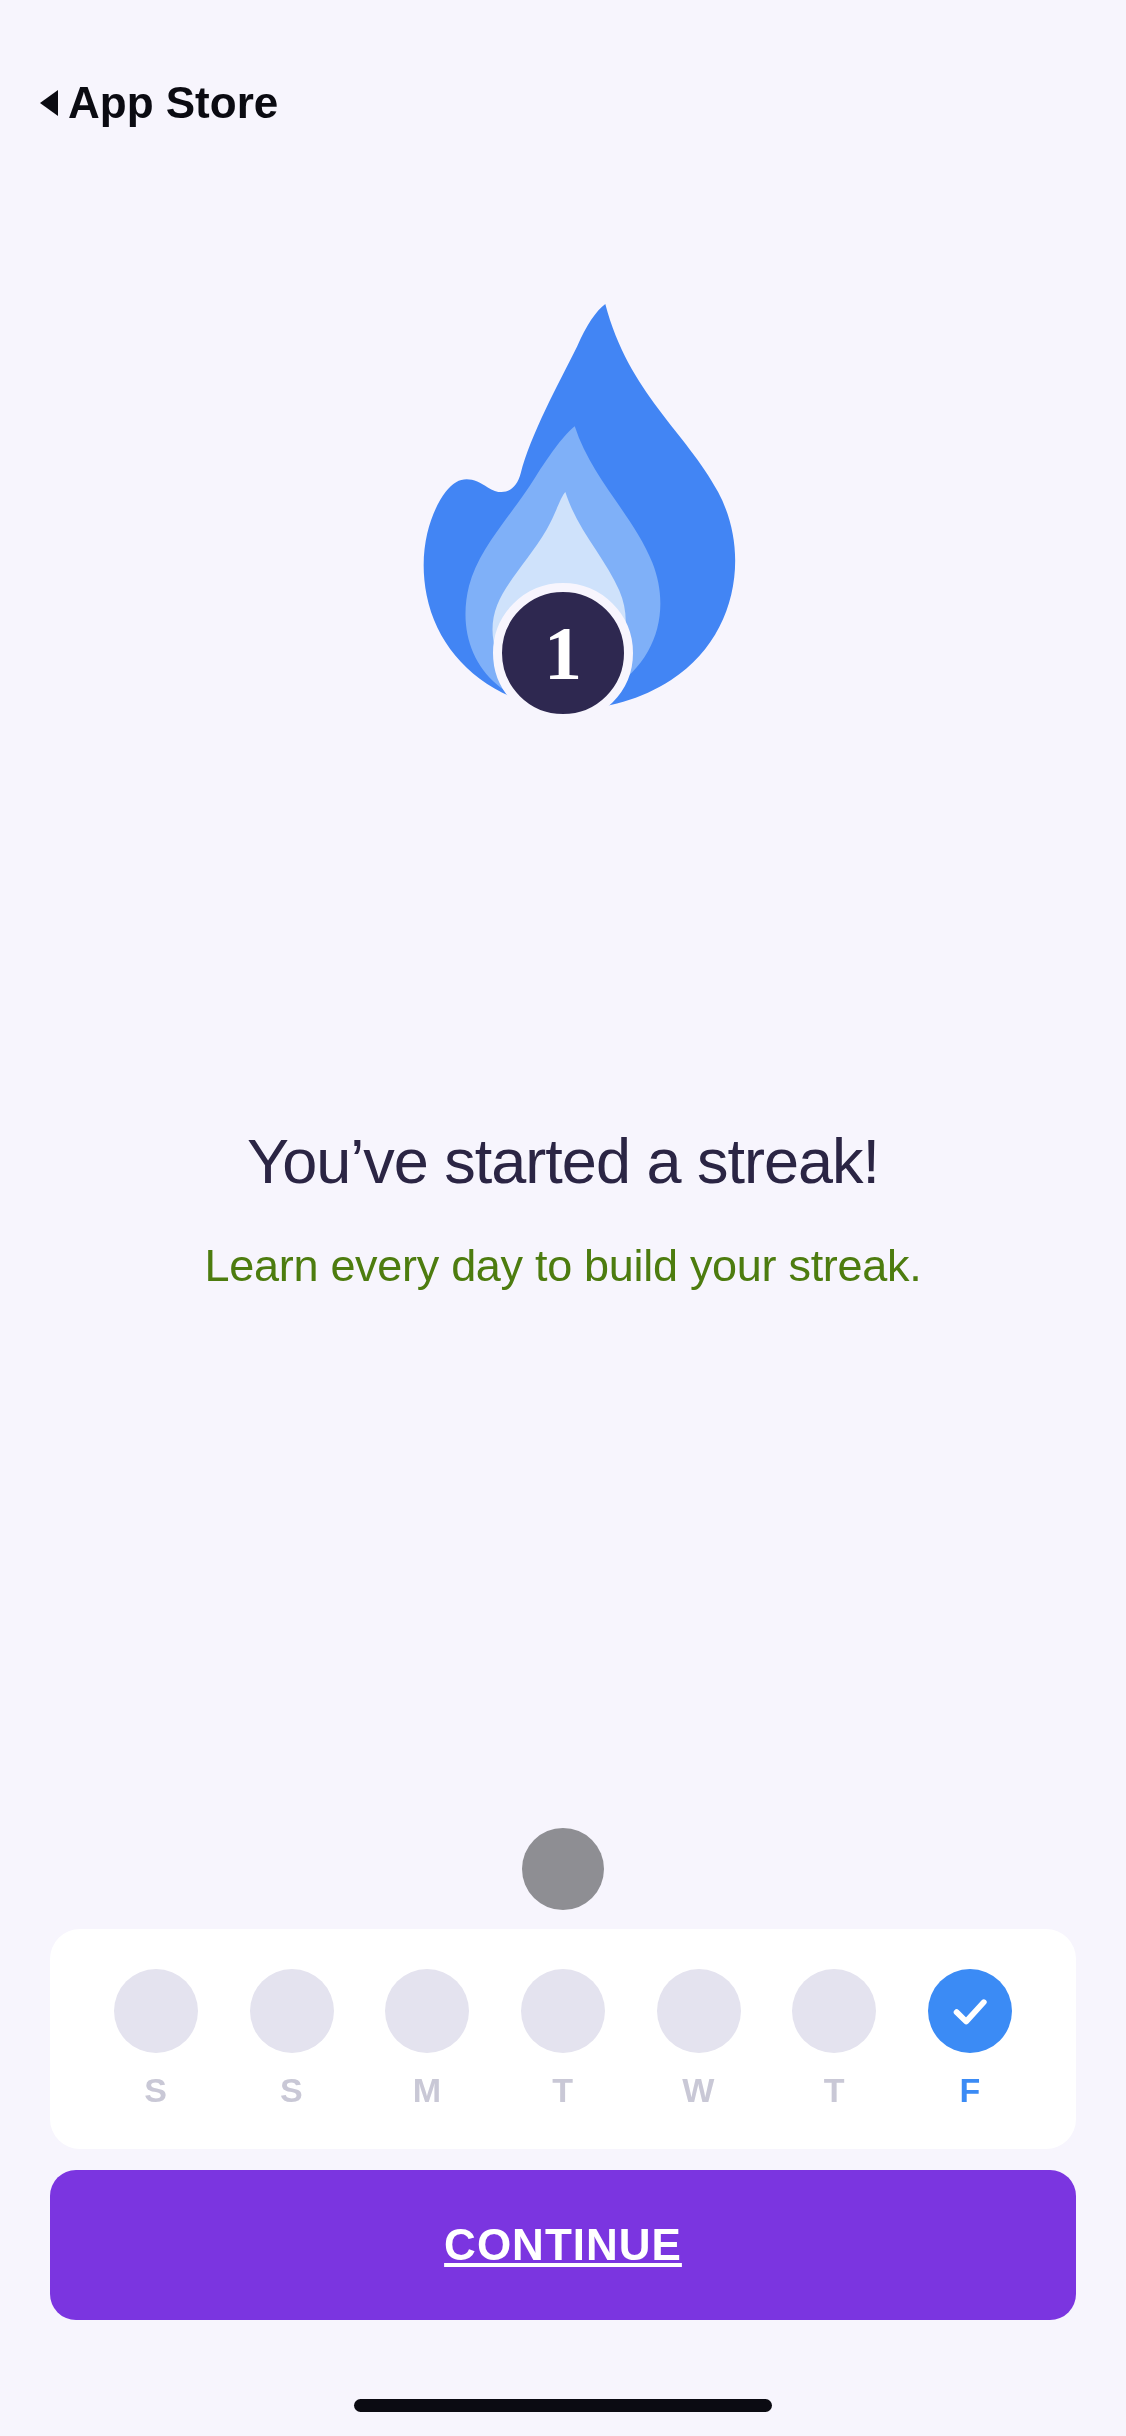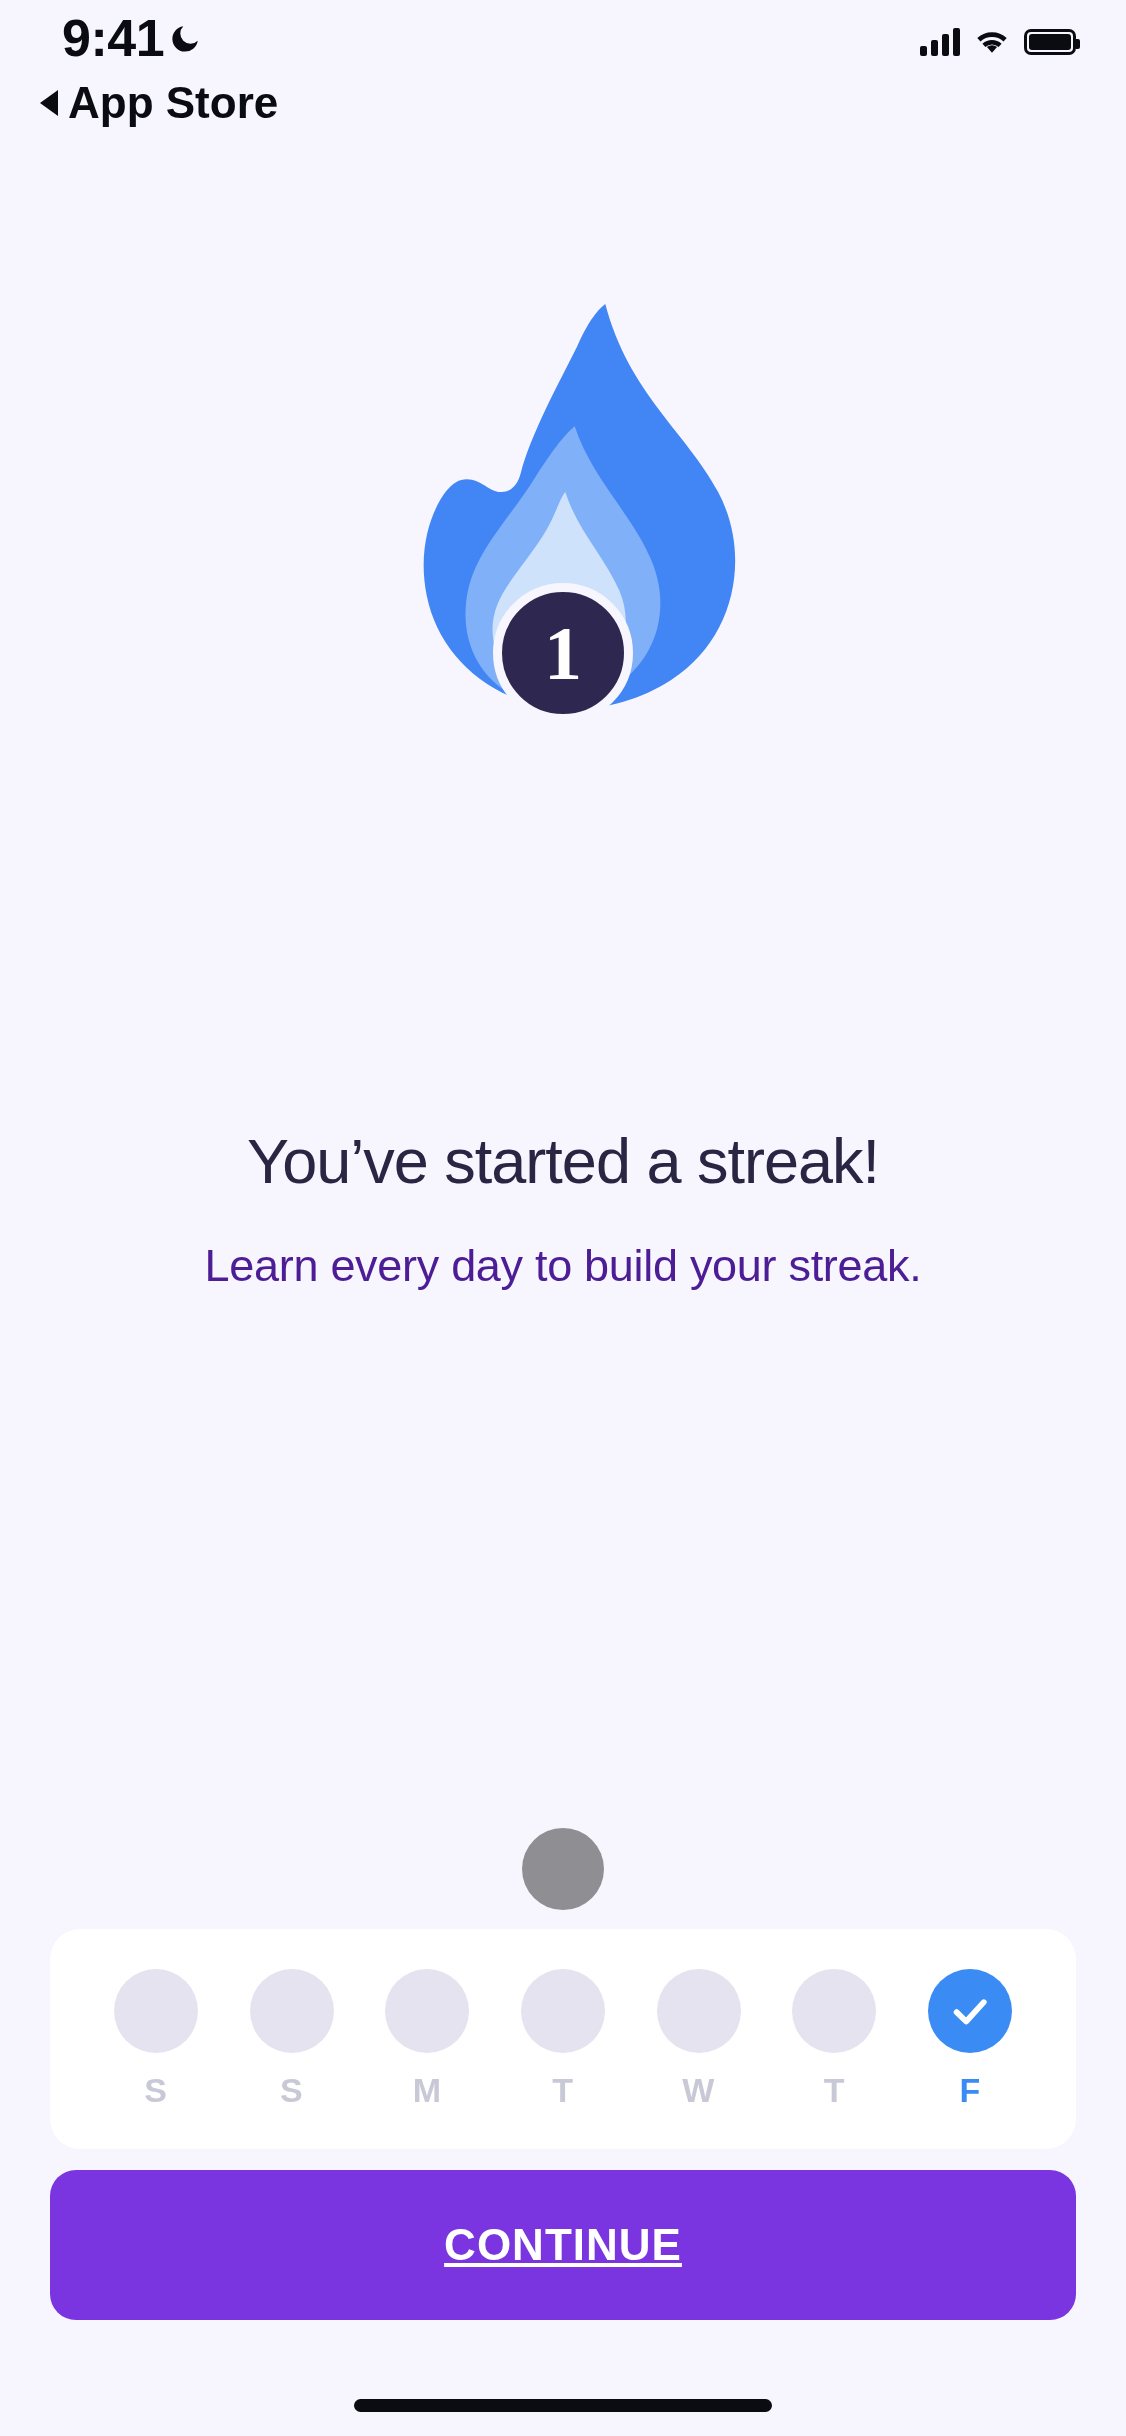--- a/index.html
+++ b/index.html
@@ -87,21 +87,21 @@
   
   #headline {
     position:absolute; left:0; top:1125px; width:1126px;
     text-align:center;
     font-size:63px; font-weight:400; color:#2b2544;
     letter-spacing:-1px;
   }
   #subtitle {
     position:absolute; left:0; top:1240px; width:1126px;
     text-align:center;
-    font-size:45px; font-weight:400; color:#4c1d95;
+    font-size:45px; font-weight:400; color:#4d7c0f;
     letter-spacing:-0.3px;
   }
 
   
   #share-button {
     position:absolute; left:50%; top:1393px;
     transform:translateX(-50%);
     width:653px; height:118px;
     border:4px solid #7c3aed;
     border-radius:22px;
@@ -164,42 +164,20 @@
     position:absolute; left:50%; bottom:24px;
     transform:translateX(-50%);
     width:418px; height:13px; border-radius:7px; background:#0b0b12;
   }
 </style>
 </head>
 <body>
 
 <div id="screen">
 
-  <div id="statusbar">
-    <div id="status-time">9:41</div>
-    <svg id="moon-icon" viewBox="0 0 24 24">
-      <path d="M21 13.2A9 9 0 1 1 10.8 3a7.2 7.2 0 0 0 10.2 10.2z" fill="#0b0b12"></path>
-    </svg>
-    <div id="status-right">
-      <div class="bar-set">
-        <i></i>
-          <i></i>
-          <i></i>
-          <i></i>
-      </div>
-      <svg id="wifi-icon" viewBox="0 0 24 18">
-        <path d="M12 16.2 8.6 12.4a5.1 5.1 0 0 1 6.8 0z" fill="#0b0b12"></path>
-        <path d="M2.2 6.3a14.6 14.6 0 0 1 19.6 0l-2.1 2.4a11.4 11.4 0 0 0-15.4 0z" fill="#0b0b12"></path>
-        <path d="M5.6 10.1a9.6 9.6 0 0 1 12.8 0l-2 2.3a6.6 6.6 0 0 0-8.8 0z" fill="#0b0b12"></path>
-      </svg>
-      <div id="battery-icon">
-        <div id="battery-fill"></div>
-      </div>
-    </div>
-  </div>
 
   <div id="back-nav">
     <div id="back-arrow-icon"></div>
     <div id="back-label">App Store</div>
   </div>
 
   <div id="flame-wrap">
     <svg id="flame-svg" viewBox="0 0 200 200">
       <path d="M118 6 C 128 44 152 60 166 86 C 180 112 174 148 146 166
                C 126 179 100 182 80 174 C 60 166 46 150 42 130

